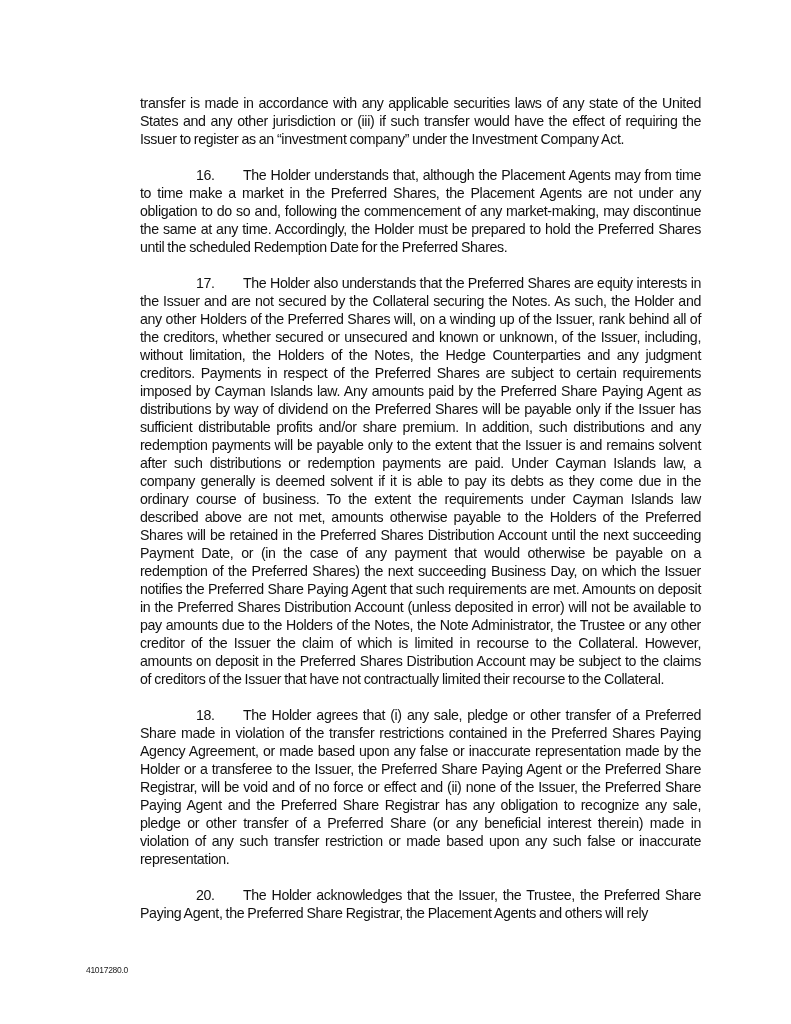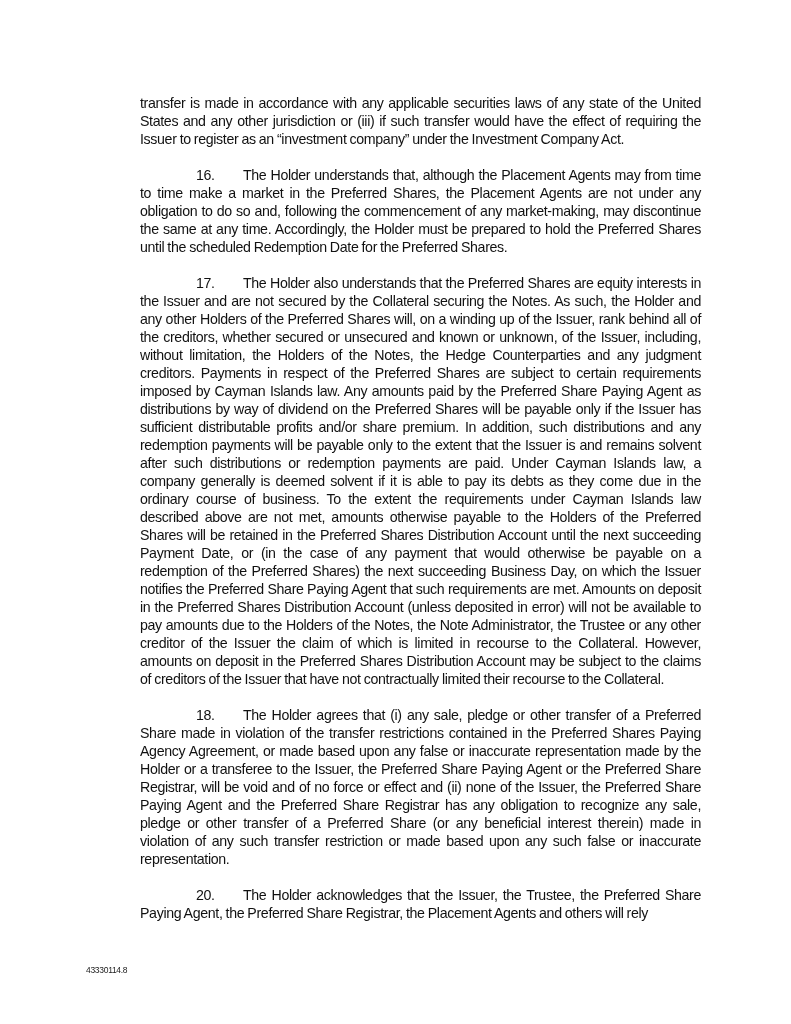--- a/index.html
+++ b/index.html
@@ -82,14 +82,14 @@
       <span class="num">17.</span><span>The Holder also understands that the Preferred Shares are equity interests in the Issuer and are not secured by the Collateral securing the Notes.  As such, the Holder and any other Holders of the Preferred Shares will, on a winding up of the Issuer, rank behind all of the creditors, whether secured or unsecured and known or unknown, of the Issuer, including, without limitation, the Holders of the Notes, the Hedge Counterparties and any judgment creditors.  Payments in respect of the Preferred Shares are subject to certain requirements imposed by Cayman Islands law. Any amounts paid by the Preferred Share Paying Agent as distributions by way of dividend on the Preferred Shares will be payable only if the Issuer has sufficient distributable profits and/or share premium.  In addition, such distributions and any redemption payments will be payable only to the extent that the Issuer is and remains solvent after such distributions or redemption payments are paid.  Under Cayman Islands law, a company generally is deemed solvent if it is able to pay its debts as they come due in the ordinary course of business.  To the extent the requirements under Cayman Islands law described above are not met, amounts otherwise payable to the Holders of the Preferred Shares will be retained in the Preferred Shares Distribution Account until the next succeeding Payment Date, or (in the case of any payment that would otherwise be payable on a redemption of the Preferred Shares) the next succeeding Business Day, on which the Issuer notifies the Preferred Share Paying Agent that such requirements are met. Amounts on deposit in the Preferred Shares Distribution Account (unless deposited in error) will not be available to pay amounts due to the Holders of the Notes, the Note Administrator, the Trustee or any other creditor of the Issuer the claim of which is limited in recourse to the Collateral.  However, amounts on deposit in the Preferred Shares Distribution Account may be subject to the claims of creditors of the Issuer that have not contractually limited their recourse to the Collateral.</span>
     </p>
     <p class="para">
       <span class="num">18.</span><span>The Holder agrees that (i) any sale, pledge or other transfer of a Preferred Share made in violation of the transfer restrictions contained in the Preferred Shares Paying Agency Agreement, or made based upon any false or inaccurate representation made by the Holder or a transferee to the Issuer, the Preferred Share Paying Agent or the Preferred Share Registrar, will be void and of no force or effect and (ii) none of the Issuer, the Preferred Share Paying Agent and the Preferred Share Registrar has any obligation to recognize any sale, pledge or other transfer of a Preferred Share (or any beneficial interest therein) made in violation of any such transfer restriction or made based upon any such false or inaccurate representation.</span>
     </p>
     <p class="para">
       <span class="num">20.</span><span>The Holder acknowledges that the Issuer, the Trustee, the Preferred Share Paying Agent, the Preferred Share Registrar, the Placement Agents and others will rely</span>
     </p>
   </div>
 
-  <div class="doc-id">43330114.8</div>
+  <div class="doc-id">41017280.0</div>
 </div>
 
 </body></html>

